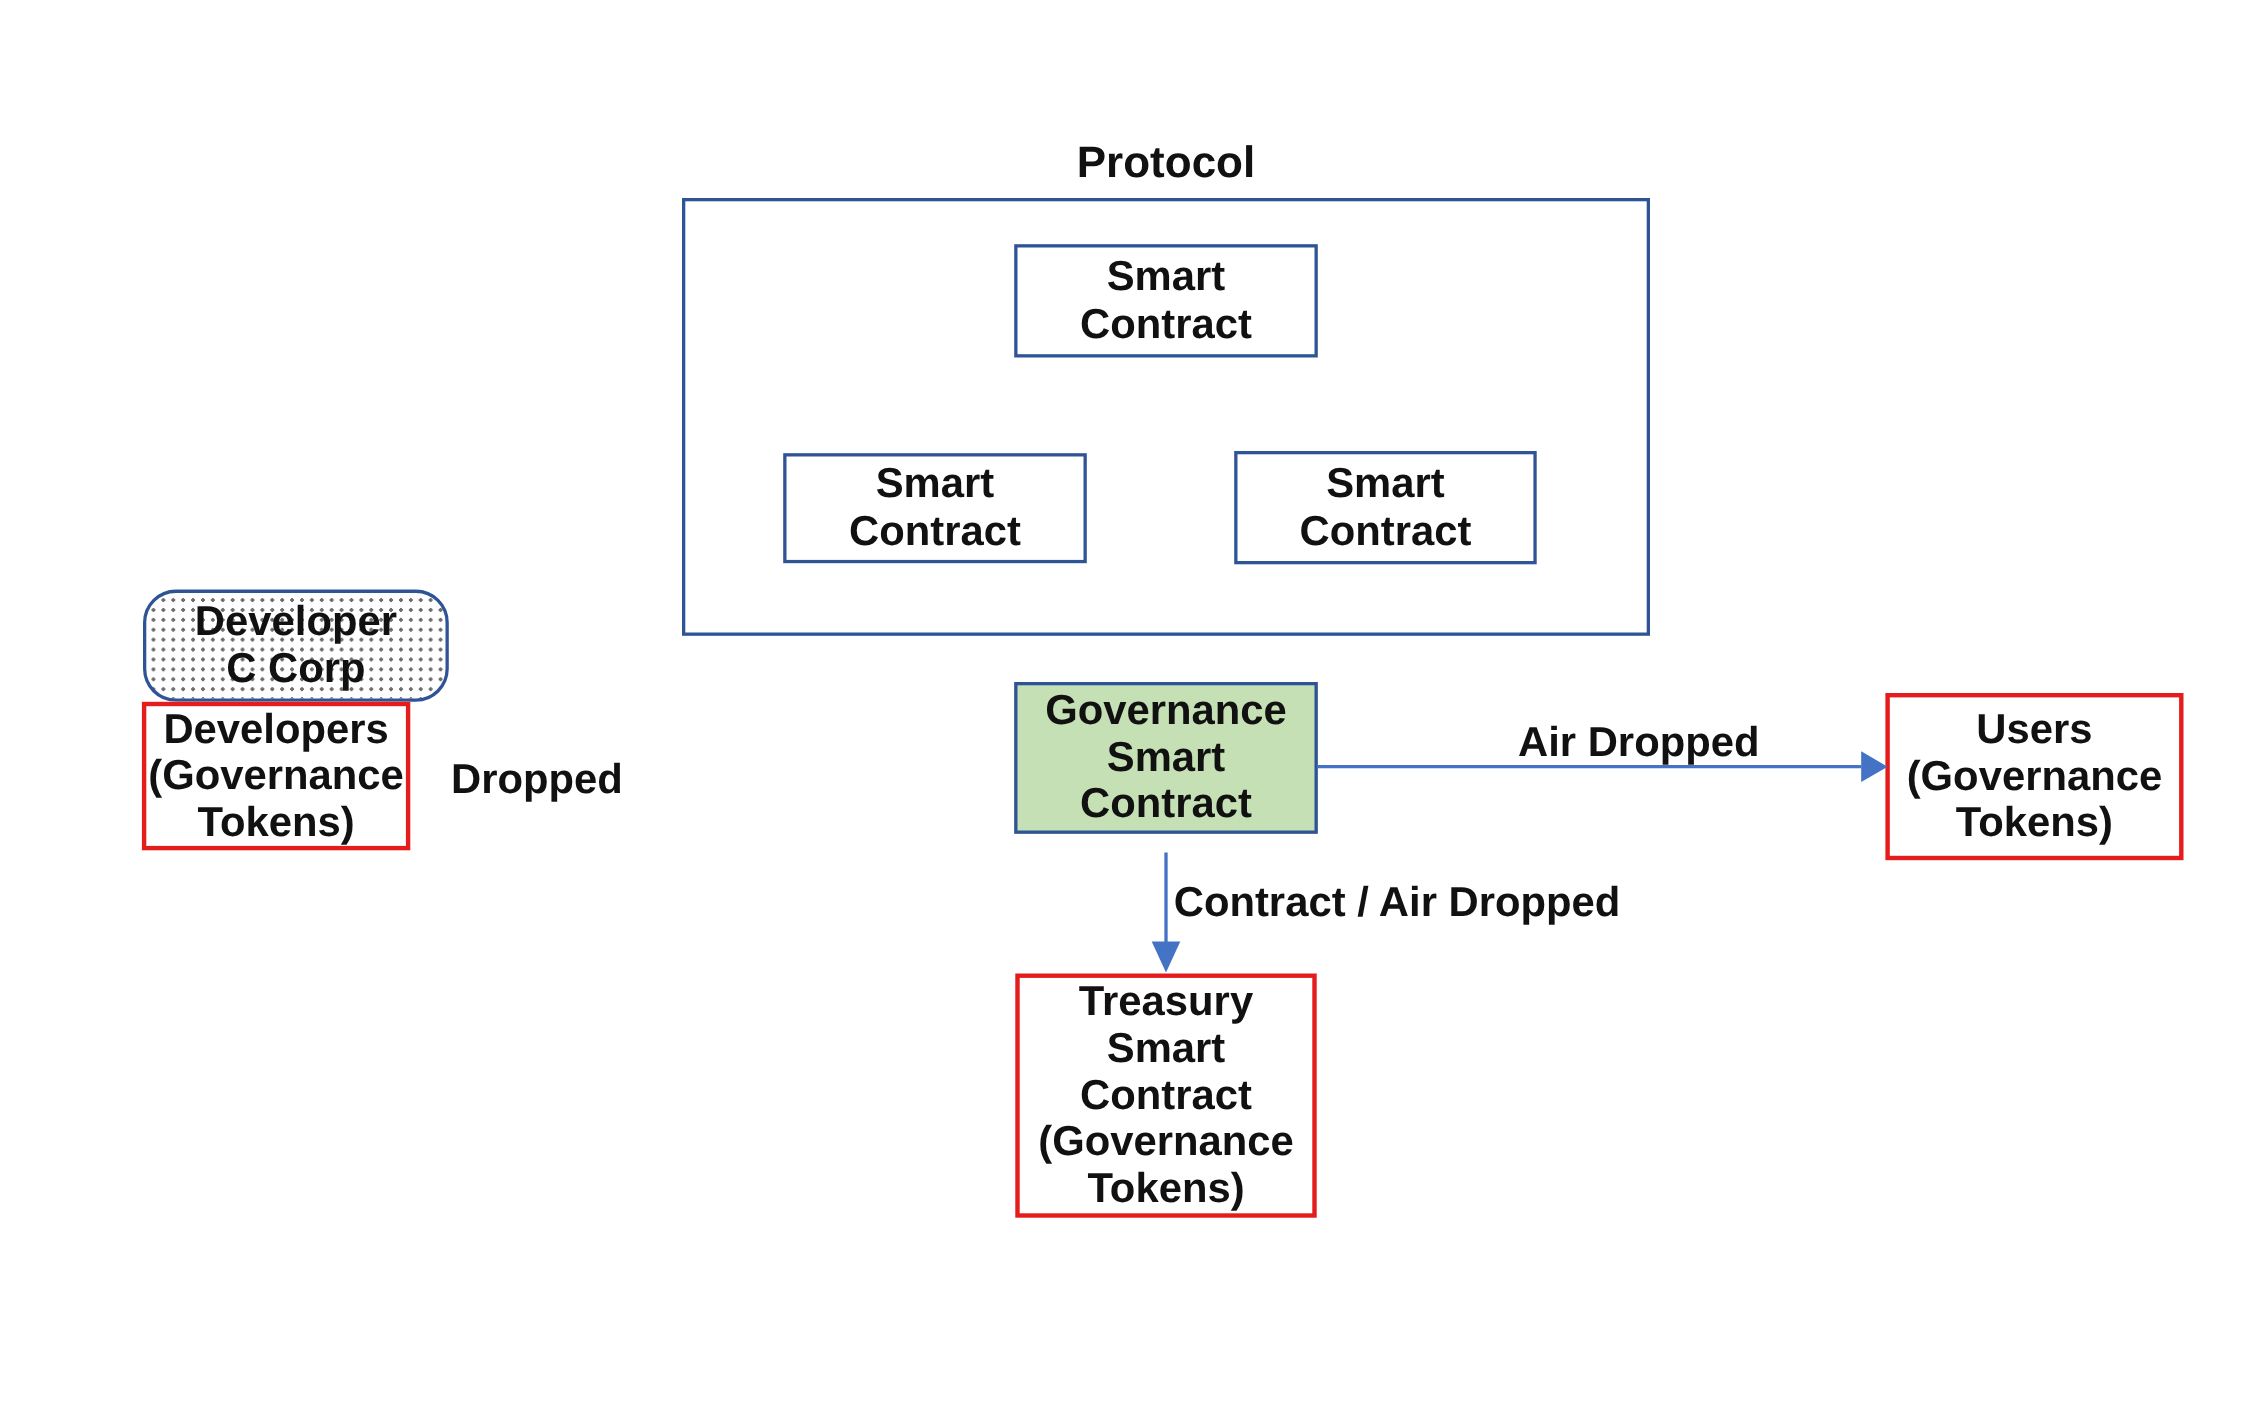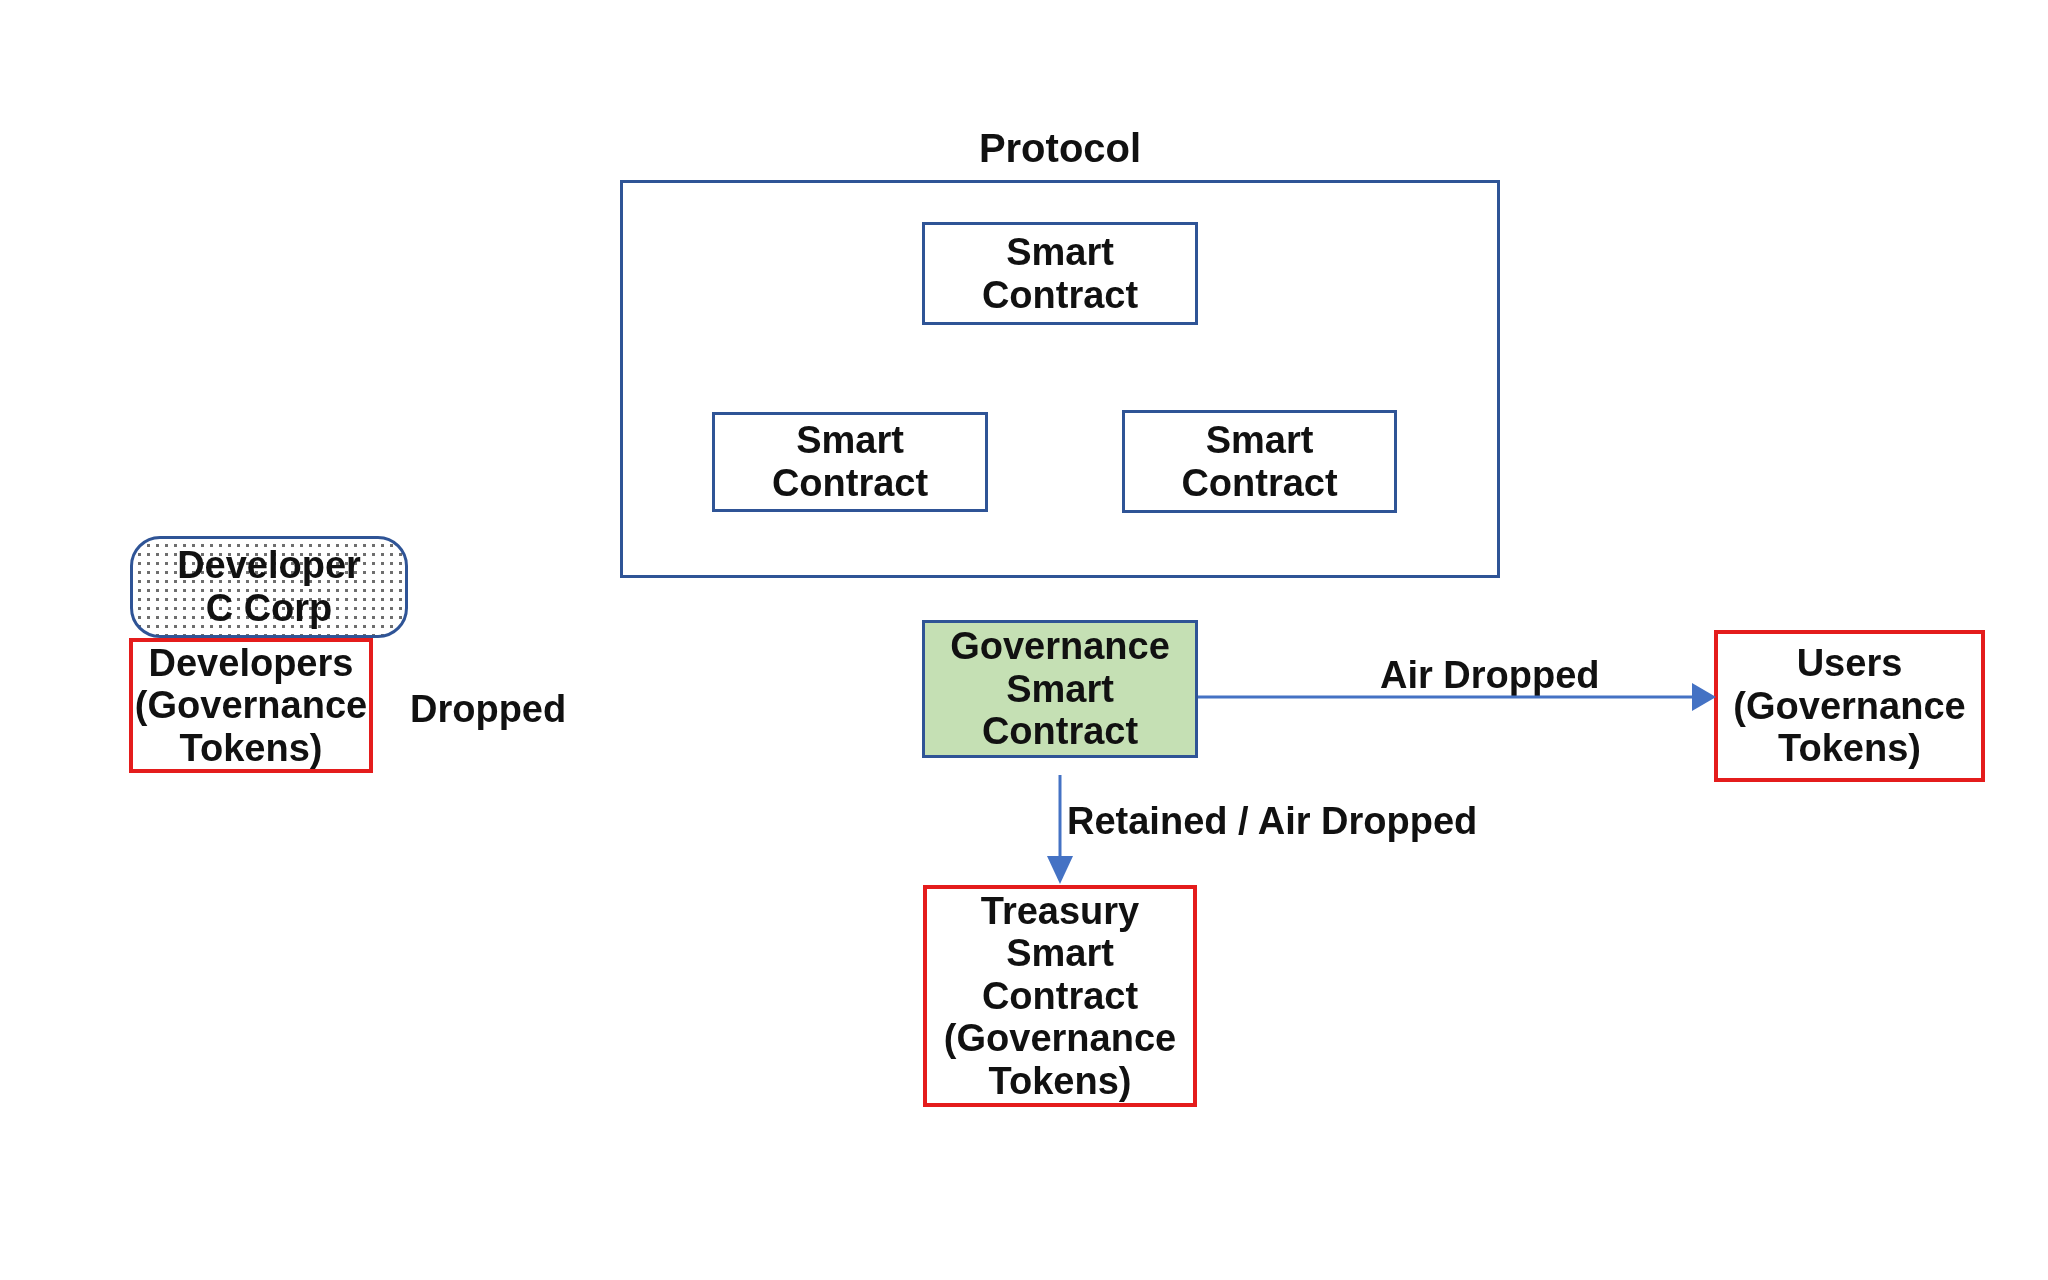--- a/index.html
+++ b/index.html
@@ -103,21 +103,21 @@
   <div class="box red-border" style="left:923px;top:885px;width:274px;height:222px;">
     <span class="boxtext">Treasury
 Smart
 Contract
 (Governance
 Tokens)</span>
   </div>
 
   <div class="edge-label" style="left:1380px;top:654px;">Air Dropped</div>
 
-  <div class="edge-label" style="left:1067px;top:800px;">Retained / Air Dropped</div>
+  <div class="edge-label" style="left:1067px;top:800px;">Contract / Air Dropped</div>
 
   <svg class="arrow-layer" viewBox="0 0 2048 1280">
     <g>
       <line x1="1198" y1="697" x2="1692" y2="697" stroke="var(--arrow,#4472c4)" stroke-width="3"></line>
       <polygon points="1692,683 1716,697 1692,711" fill="var(--arrow,#4472c4)"></polygon>
     </g>
     <g>
       <line x1="1060" y1="775" x2="1060" y2="857" stroke="var(--arrow,#4472c4)" stroke-width="3"></line>
       <polygon points="1047,856 1073,856 1060,884" fill="var(--arrow,#4472c4)"></polygon>
     </g>

